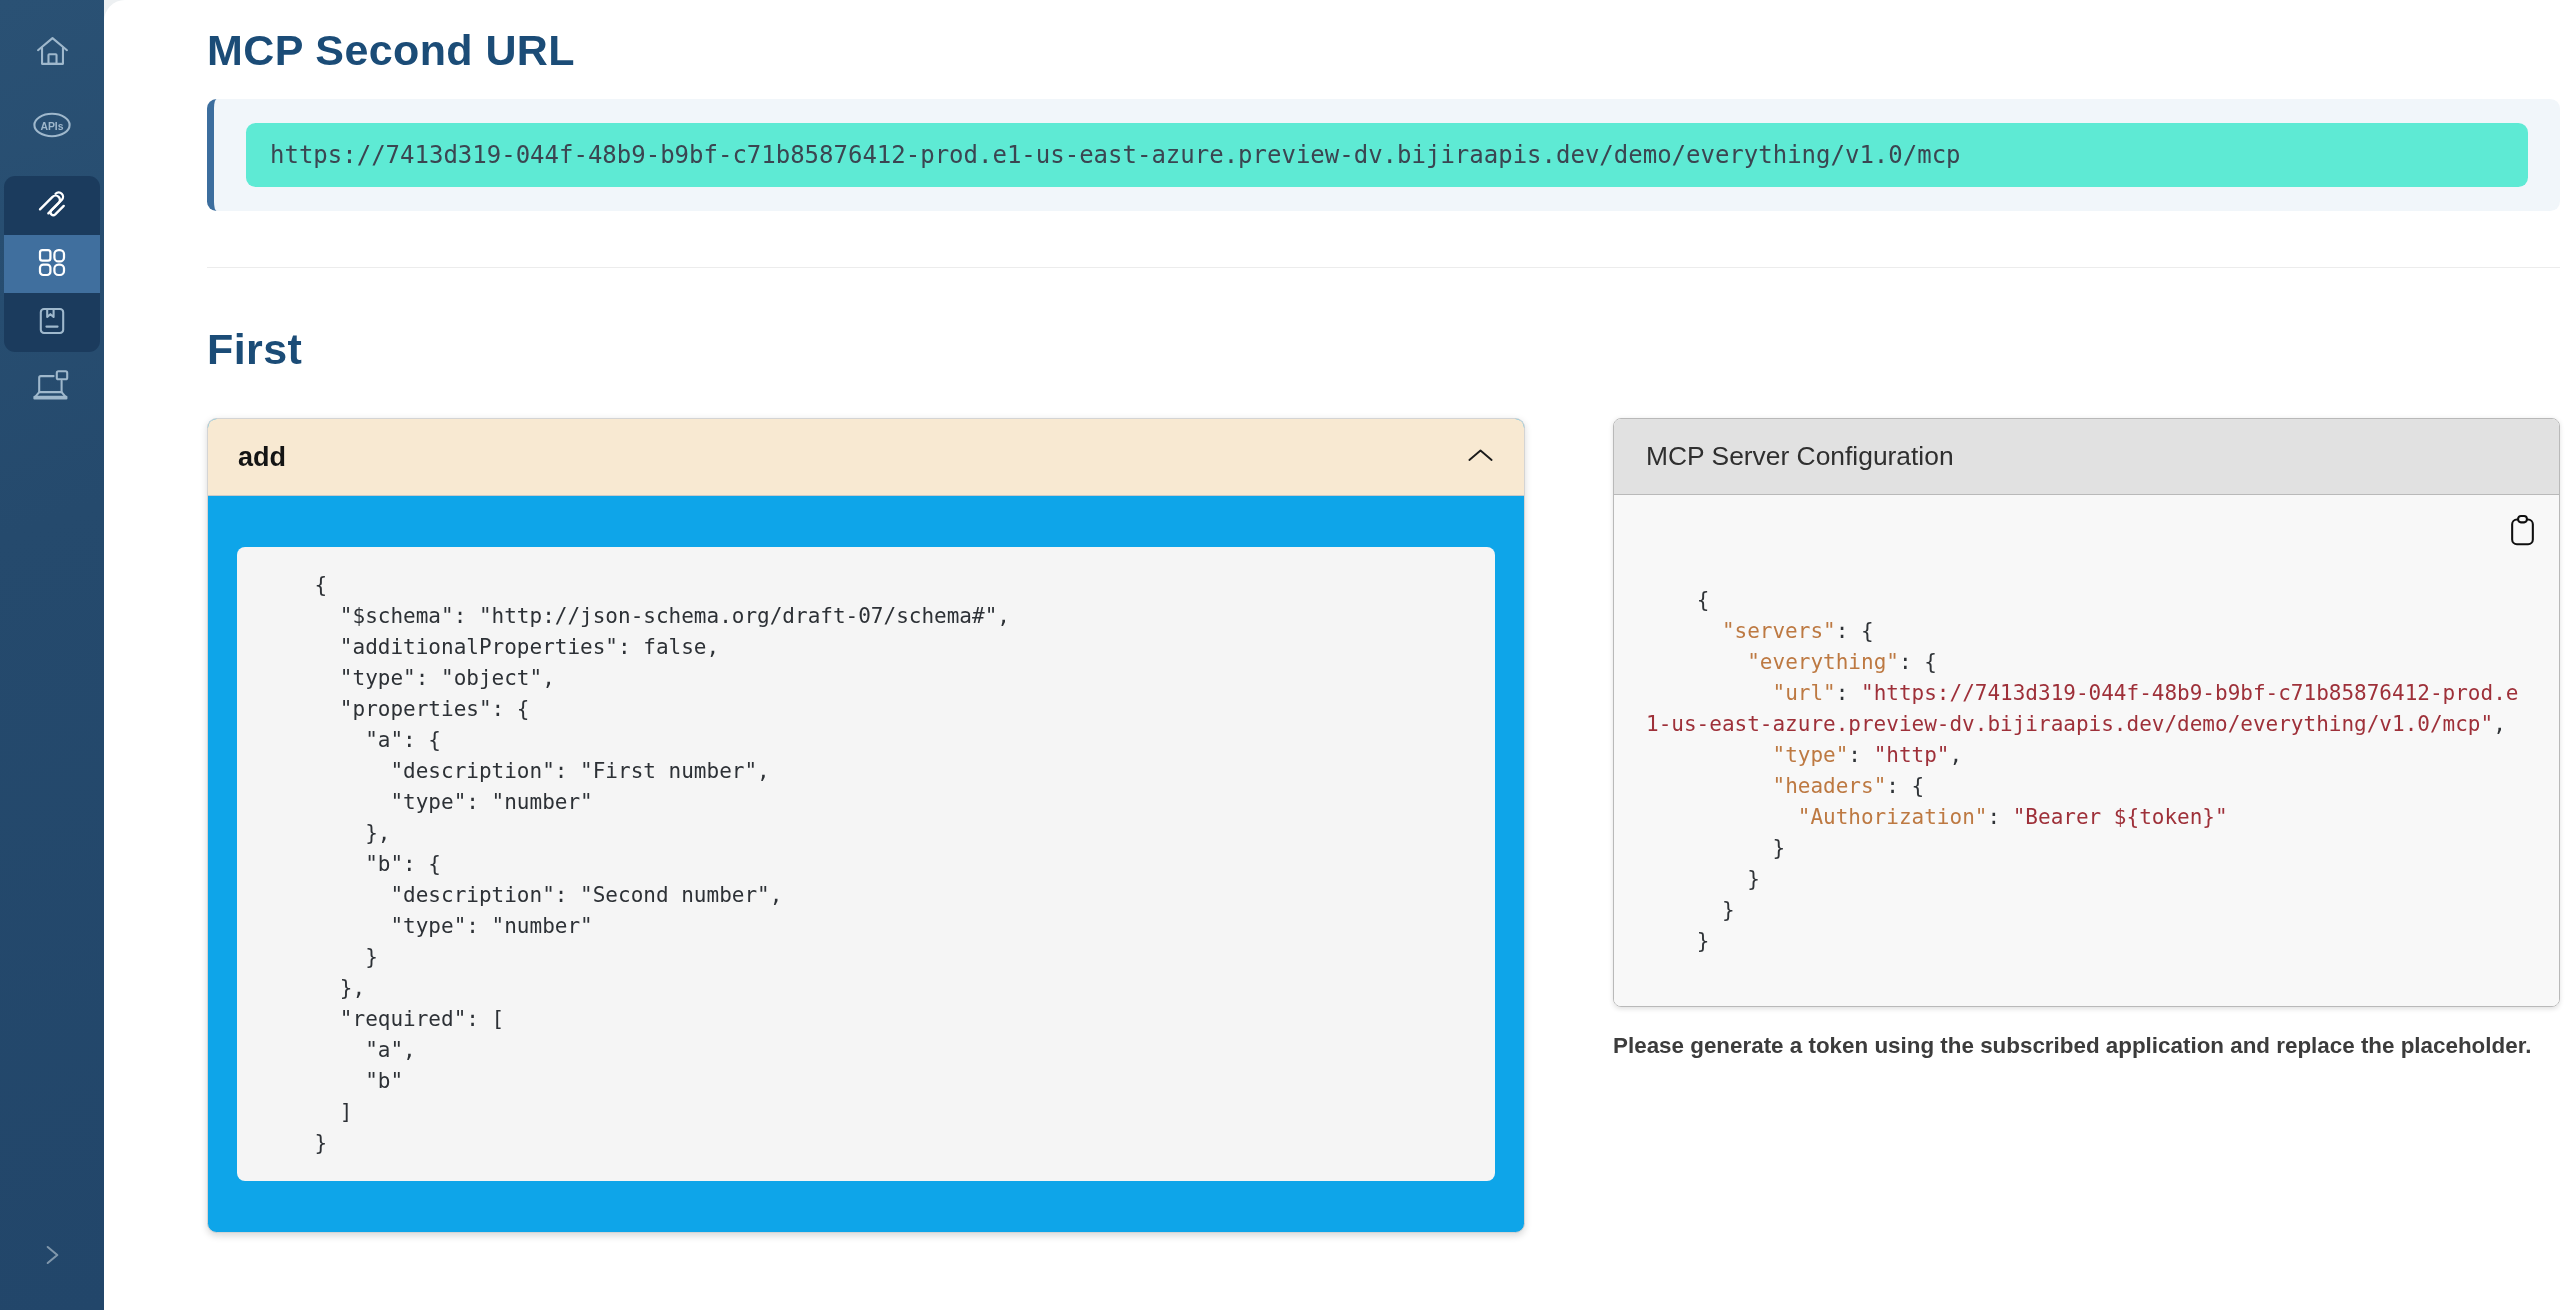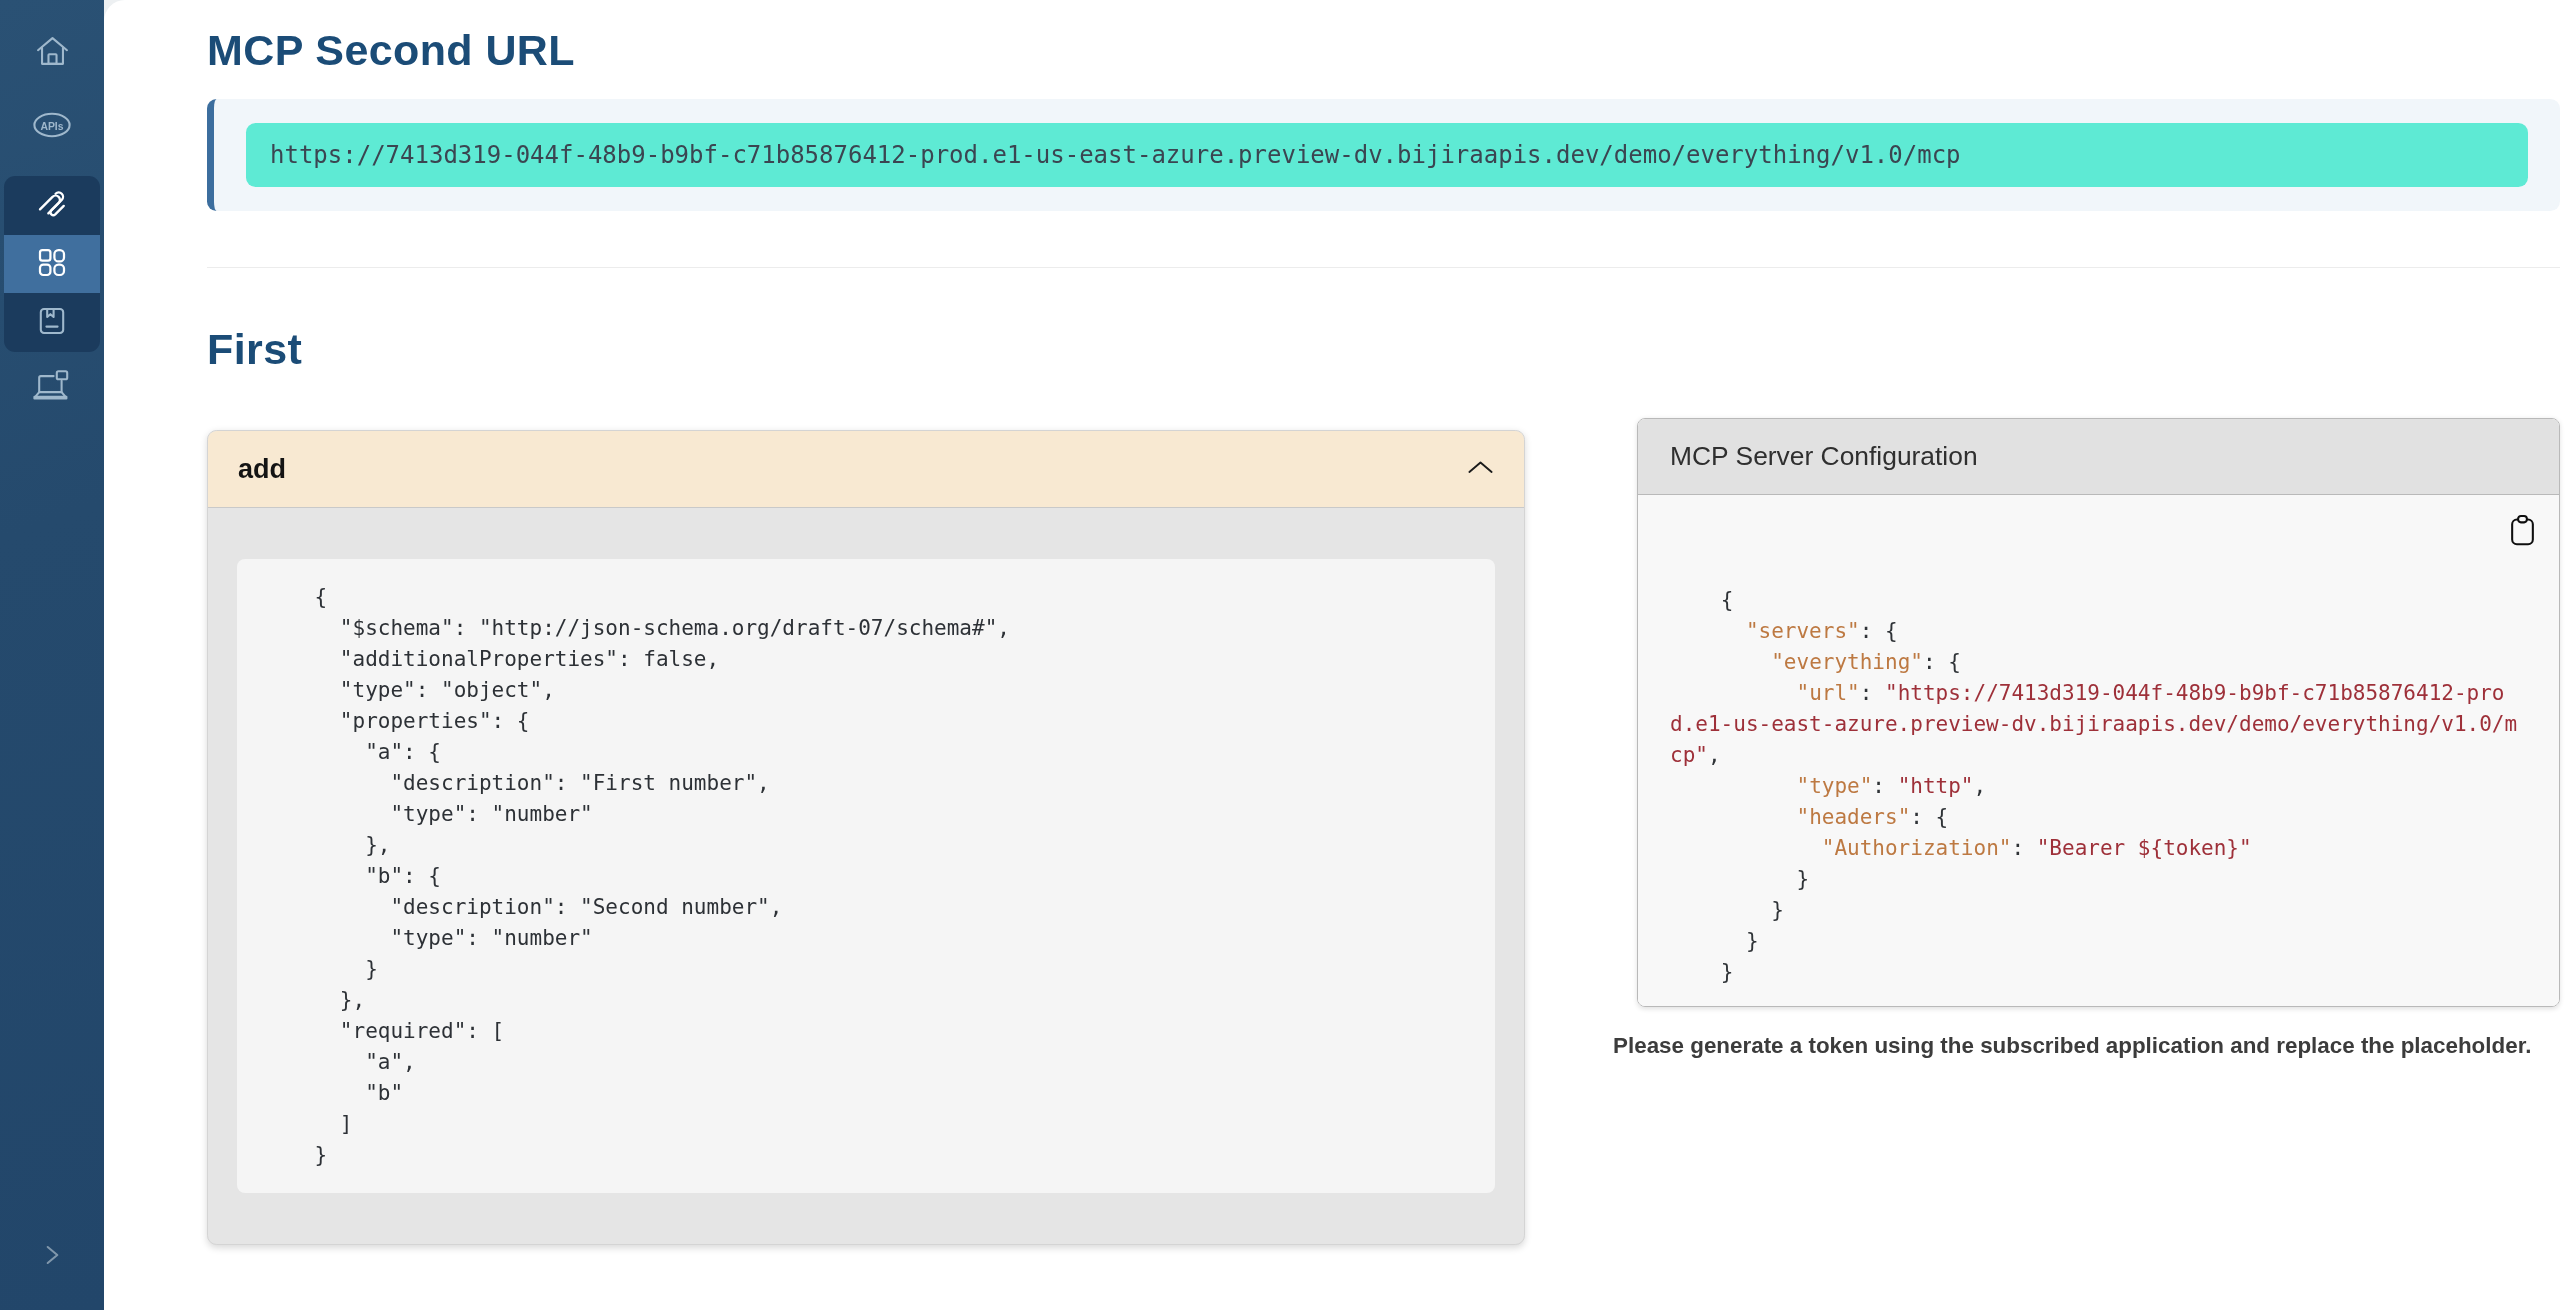--- a/index.html
+++ b/index.html
@@ -59,25 +59,24 @@
     display: flex; align-items: center; padding: 0 24px;
     font-family: "DejaVu Sans Mono", monospace;
     font-size: 24px; color: #3b4551; white-space: nowrap; overflow: hidden;
   }
   hr.divider { border: none; border-top: 1.6px solid #ececec; margin: 56px 0 0; }
 
   .row { display: flex; gap: 88px; align-items: flex-start; margin-top: 46px; }
 
   
   .tool-card {
-    width: 1332px; background: #e5e5e5;
+    width: 1332px; background: #0ea5e9;
     border: 0.8px solid #d4d4d4; border-radius: 9.6px;
     box-shadow: 0 2.4px 7.2px rgba(0,0,0,0.15);
     overflow: hidden;
-    margin-top: 12px;
   }
   .tool-card-header {
     background: #f8e9d2; height: 77px; padding: 0 30px;
     display: flex; align-items: center; justify-content: space-between;
     border-bottom: 1.6px solid #c9c9c9; cursor: pointer;
   }
   .tool-name { font-size: 27px; font-weight: 700; color: #141414; }
   .tool-card-body { padding: 29px 29px 51px; }
   .tool-desc { font-size: 24px; line-height: 32px; color: #1f1f1f; }
   .code-block {
@@ -87,21 +86,20 @@
   pre.code {
     margin: 0; font-family: "DejaVu Sans Mono", monospace;
     font-size: 21px; line-height: 31px; color: #2d3136;
   }
 
   
   .config-col { width: 957px; }
   .config-panel {
     border: 0.8px solid #b9b9b9; border-radius: 8px; overflow: hidden;
     box-shadow: 0 1.6px 4.8px rgba(0,0,0,0.12);
-    margin-left: 24px;
   }
   .config-header {
     background: #e1e1e1; height: 76px; padding: 0 32px;
     display: flex; align-items: center;
     font-size: 26.4px; color: #2f2f2f; border-bottom: 0.8px solid #b9b9b9;
   }
   .config-body { background: #f8f8f8; position: relative; height: 511px; }
   .copy-btn {
     position: absolute; top: 17.6px; right: 19px;
     background: transparent; border: none; padding: 0; cursor: pointer;

